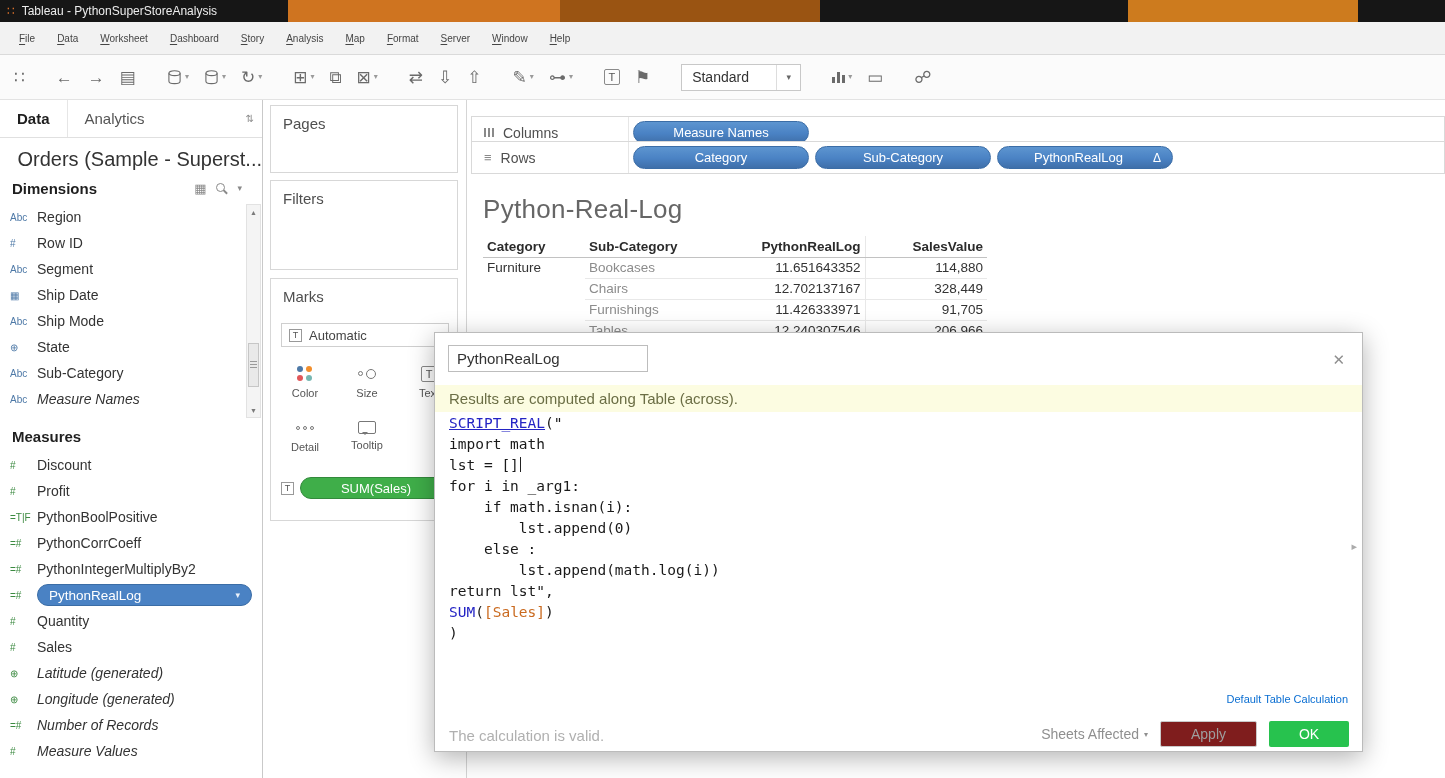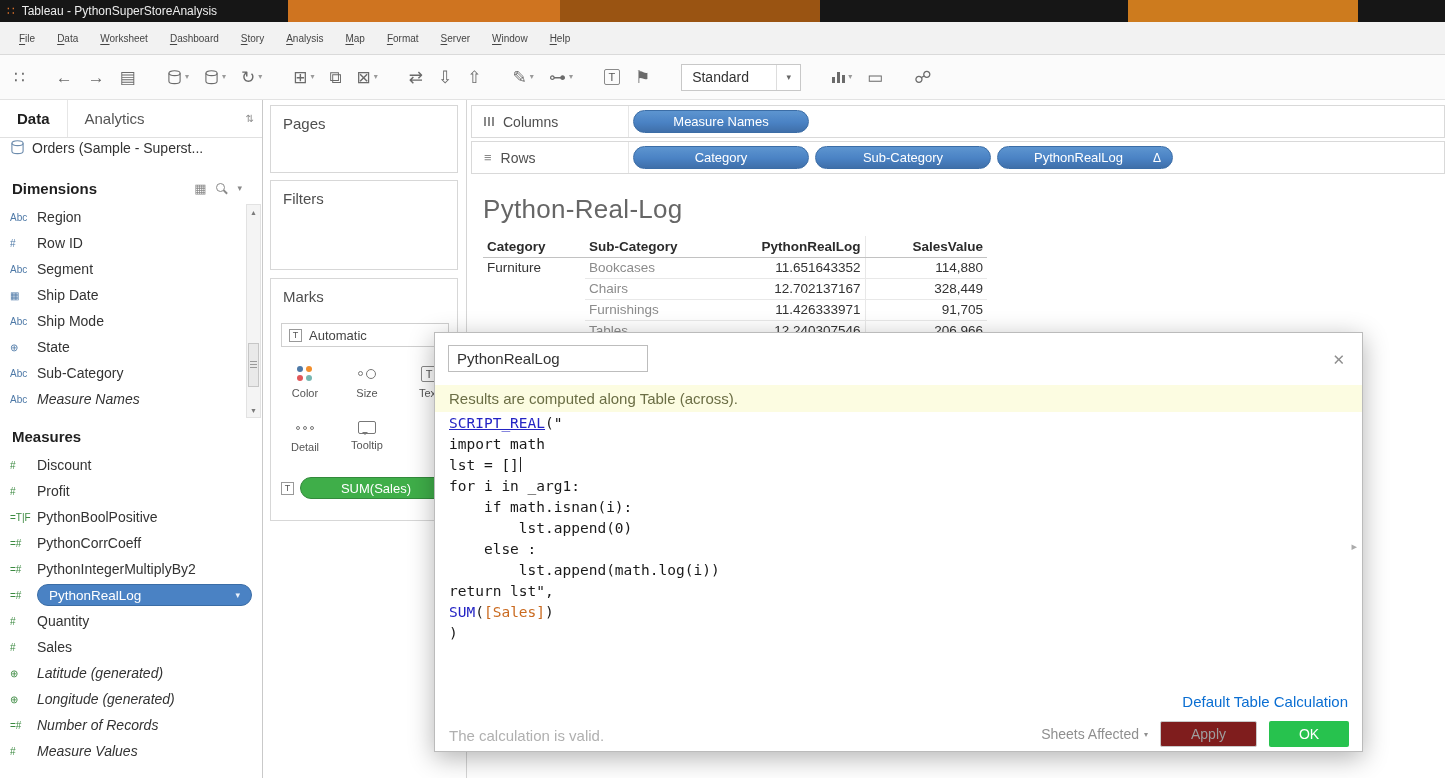--- a/index.html
+++ b/index.html
@@ -31,21 +31,21 @@
   .tb-select{display:flex;align-items:center;border:1px solid #c8c8c8;background:#fff;height:27px;width:120px;margin-right:15px}
   .tb-select .lbl{flex:1;padding-left:10px;font-size:14px;color:#333}
   .tb-select .car{width:24px;height:100%;border-left:1px solid #ddd;display:flex;align-items:center;justify-content:center;color:#666;font-size:9px}
 
   
   .leftpanel{position:absolute;top:100px;left:0;width:263px;bottom:0;background:#fff;border-right:1px solid #c9c9c9;overflow:hidden;z-index:10}
   .tabs{position:absolute;top:0;left:0;right:0;height:38px;border-bottom:1px solid #e0e0e0;display:flex;align-items:center}
   .tab{padding:0 17px;font-size:15px;height:100%;display:flex;align-items:center;color:#555}
   .tab.active{font-weight:bold;color:#1e1e1e;border-right:1px solid #e6e6e6}
   .pane-sort{margin-left:auto;margin-right:8px;font-size:10px;color:#8a8a8a}
-  .datasource{position:absolute;top:40px;left:0;right:0;height:31px;display:flex;align-items:flex-start;padding-left:10px;gap:7px;font-size:14px;color:#333;white-space:nowrap}
+  .datasource{position:absolute;top:40px;left:0;right:0;height:31px;display:flex;align-items:flex-end;padding-left:10px;gap:7px;font-size:20px;color:#333;white-space:nowrap}
   .section-header{position:absolute;left:0;right:0;height:28px;display:flex;align-items:center;padding:0 12px}
   .sec-title{font-size:15px;font-weight:bold;color:#1f1f1f}
   .dimh{top:74px;padding-right:20px}
   .meash{top:322px}
   .hdr-icons{margin-left:auto;display:flex;align-items:center;gap:9px}
   .hgrid{font-size:13px;color:#8a8a8a}
   .hcaret{font-size:9px;color:#8a8a8a}
   .mag{position:relative;width:13px;height:13px;display:inline-block}
   .mag::before{content:"";position:absolute;width:7px;height:7px;border:1.5px solid #8a8a8a;border-radius:50%;left:1px;top:1px}
   .mag::after{content:"";position:absolute;width:5px;height:1.5px;background:#8a8a8a;transform:rotate(45deg);left:8px;top:9.5px}
@@ -89,21 +89,21 @@
   .mb-icon.detail i{width:4px;height:4px;border:1px solid #777;border-radius:50%}
   .mb-icon.tooltip{width:18px;height:13px;border:1px solid #777;border-radius:2px;position:relative}
   .mb-icon.tooltip::after{content:"";position:absolute;left:3px;bottom:-5px;border:3px solid transparent;border-top-color:#777}
   .marks-pill-row{position:absolute;left:10px;top:198px;display:flex;align-items:center;gap:6px}
   .pill{height:22px;border-radius:11px;display:flex;align-items:center;font-size:13px;color:#fff}
   .pill.green{background:var(--pill-green,#3fae49);border:1px solid #338a3c;width:152px;justify-content:center}
 
   
   .workarea{position:absolute;left:466px;top:100px;right:0;bottom:0;border-left:1px solid #d5d5d5;background:#fff}
   .shelf{position:absolute;left:4px;right:0;height:33px;border:1px solid #d9d9d9;display:flex;align-items:center;background:#fff}
-  .shelf.columns{top:5px}
+  .shelf.columns{top:16px}
   .shelf.rows{top:41px}
   .shelf-label{display:flex;align-items:center;gap:9px;width:156px;flex:none;padding-left:12px;font-size:14px;color:#4f4f4f}
   .cols-icon{display:inline-flex;gap:2px}
   .cols-icon i{width:2px;height:9px;background:#8a8a8a}
   .rows-icon{font-size:13px;color:#8a8a8a}
   .shelf-pills{display:flex;align-items:center;gap:6px;padding-left:4px;border-left:1px solid #e6e6e6;height:100%}
   .pill.blue{min-width:176px;background:linear-gradient(#5d95d0,var(--pill-blue,#4a82c4) 55%,#3f6fa9);border:1px solid #3b6da6;border-radius:12px;height:23px;padding:0 11px}
   .pill .pill-lbl{flex:1;text-align:center;font-size:13px}
   .pill-delta{font-size:12px;margin-left:5px}
   .sheet-title{position:absolute;left:16px;top:94px;font-size:26px;color:#666;letter-spacing:.3px}
@@ -121,21 +121,21 @@
   .dialog{position:absolute;left:434px;top:332px;width:929px;height:420px;background:#fff;border:1px solid #bbb;box-shadow:0 6px 24px rgba(0,0,0,.3);z-index:50}
   .dlg-name{position:absolute;left:13px;top:12px;width:200px;height:27px;border:1px solid #bdbdbd;font-size:15px;padding:0 8px;color:#333;font-family:"Liberation Sans",sans-serif}
   .dlg-close{position:absolute;right:17px;top:18px;font-size:15px;color:#8f8f8f;cursor:default}
   .dlg-info{position:absolute;left:0;right:0;top:52px;height:27px;background:var(--info-bg,#fcfce1);color:#6b6e45;font-size:15px;line-height:27px;padding-left:14px}
   .dlg-code{position:absolute;left:14px;top:80px;font-family:"DejaVu Sans Mono",monospace;font-size:14.5px;line-height:21px;white-space:pre;color:#1a1a1a}
   .tok-fn{color:var(--function-blue,#2424c4)}
   .tok-fn.u{text-decoration:underline}
   .tok-field{color:var(--field-orange,#ca6a1f)}
   .caret-bar{display:inline-block;width:1px;height:15px;background:#222;vertical-align:-2px;margin-left:1px}
   .dlg-expand{position:absolute;right:5px;top:207px;color:#ababab;font-size:11px}
-  .dlg-link{position:absolute;right:14px;top:360px;color:var(--link-blue,#0a6ed2);font-size:15px}
+  .dlg-link{position:absolute;right:14px;top:360px;color:var(--link-blue,#0a6ed2);font-size:11px}
   .dlg-status{position:absolute;left:14px;top:394px;font-size:15px;color:#b0b0b0}
   .dlg-actions{position:absolute;right:13px;top:388px;display:flex;align-items:center;gap:12px}
   .sheets-affected{font-size:14px;color:#8f8f8f;display:flex;align-items:center;gap:5px}
   .sa-caret{font-size:8px;color:#8f8f8f}
   .btn-apply{width:97px;height:26px;border:1px solid #c9c9c9;background:#7f1d1d;color:#9e9e9e;font-size:14px;border-radius:2px;display:flex;align-items:center;justify-content:center}
   .btn-ok{width:80px;height:26px;background:var(--ok-green,#27c24e);color:#fff;font-size:14px;border-radius:2px;display:flex;align-items:center;justify-content:center}
 </style>
 </head>
 <body>
 

